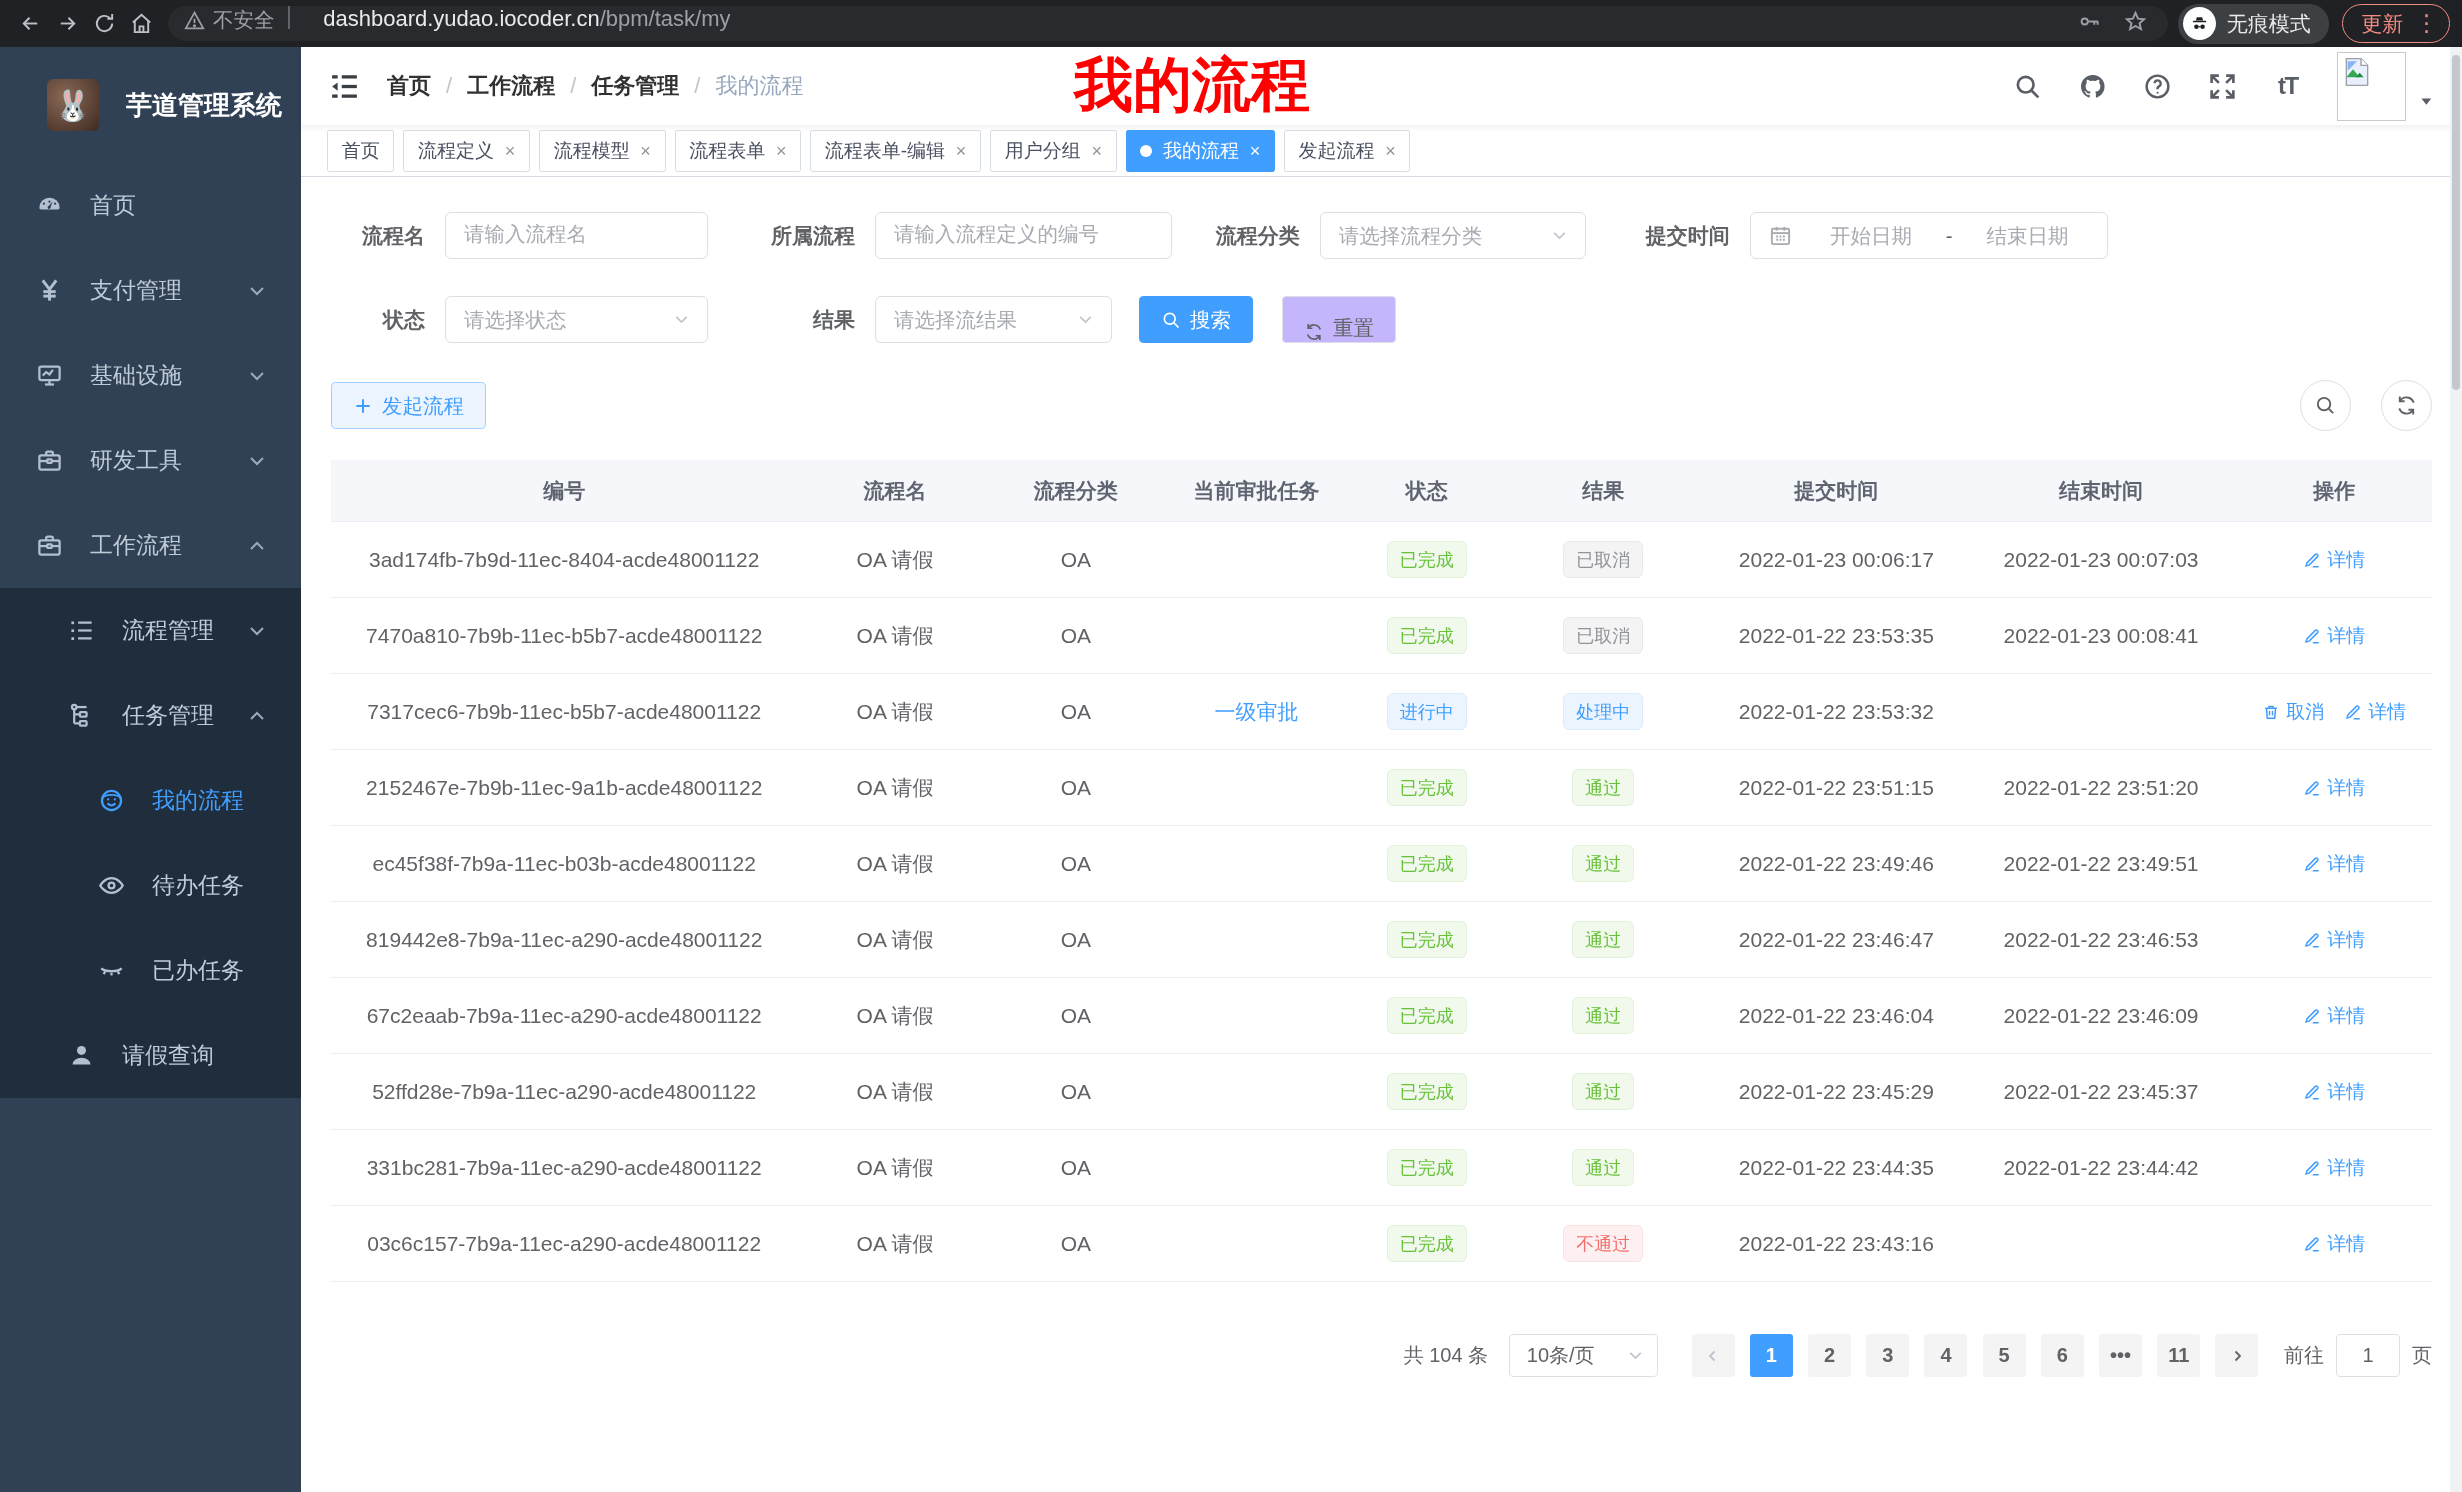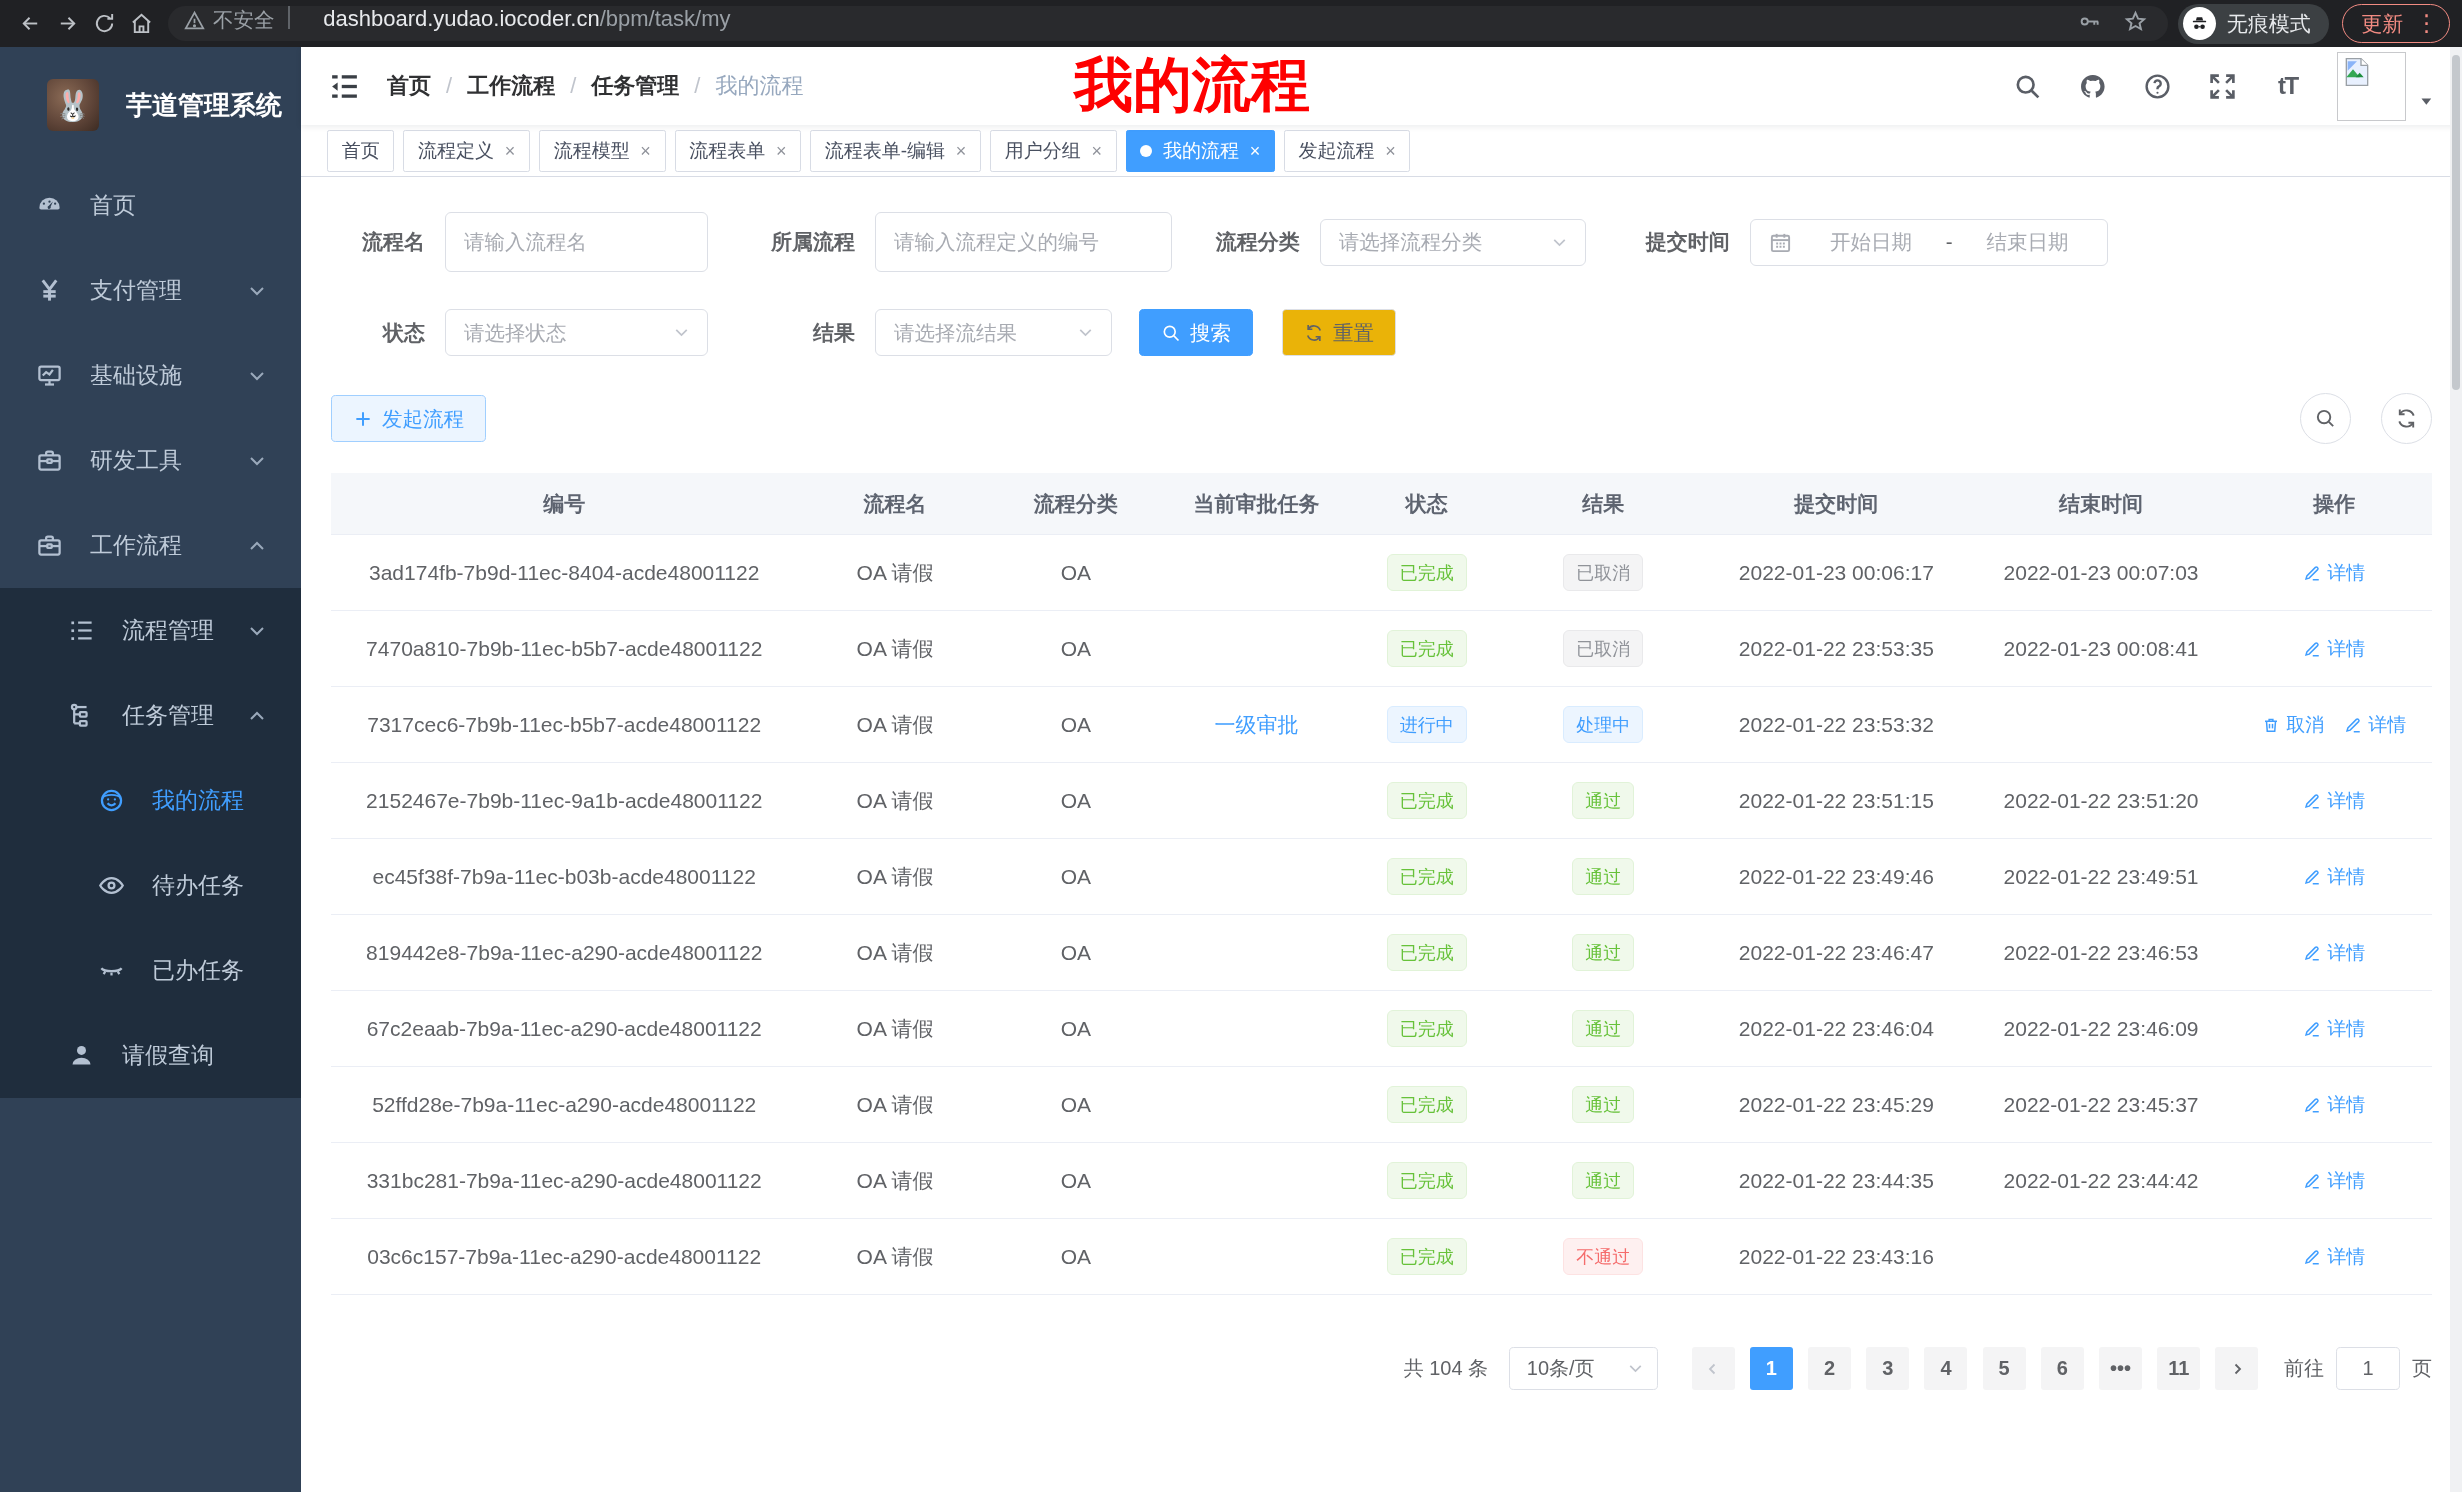--- a/index.html
+++ b/index.html
@@ -77,40 +77,40 @@
   .tag.active{background:#409eff;border-color:#409eff;color:#fff;}
   .tag.active .tag-dot{display:block;}
   .tag-close{font-size:18px;color:#90939b;line-height:1;}
   .tag.active .tag-close{color:#fff;}
 
   
   .content{flex:1;padding:35px 30px 0;overflow:hidden;}
   .filter-row{display:flex;align-items:center;margin-bottom:37px;}
   .fi{display:flex;align-items:center;}
   .f-label{font-weight:700;color:#606266;font-size:21px;text-align:right;padding-right:20px;flex:none;}
-  .inp{height:60px;border:1.5px solid #dcdfe6;border-radius:6px;padding:0 18px;font-size:20.5px;color:#606266;outline:none;
-       font-family:Liberation Sans, sans-serif;background:#fff;box-sizing:border-box;}
+  .inp{height:47px;border:1.5px solid #dcdfe6;border-radius:6px;padding:0 18px;font-size:20.5px;color:#606266;outline:none;
+       font-family:Liberation Mono, monospace;background:#fff;box-sizing:border-box;}
   .inp::placeholder{color:#a8abb2;}
   .sel{height:47px;border:1.5px solid #dcdfe6;border-radius:6px;background:#fff;display:flex;align-items:center;
        padding:0 15px 0 18px;box-sizing:border-box;}
   .sel .ph{flex:1;font-size:20.5px;color:#a8abb2;white-space:nowrap;overflow:hidden;}
   .sel-caret{color:#c0c4cc;width:21px;height:21px;flex:none;}
   .sel-caret svg{width:21px;height:21px;}
   .daterange{height:47px;border:1.5px solid #dcdfe6;border-radius:6px;background:#fff;display:flex;align-items:center;
              padding:0 18px;box-sizing:border-box;gap:6px;}
   .dr-ic{width:23px;height:23px;color:#a8abb2;flex:none;margin-right:12px;}
   .dr-ic svg{width:23px;height:23px;}
   .dr-ph{font-size:20.5px;color:#a8abb2;flex:1;text-align:center;white-space:nowrap;}
   .dr-sep{font-size:20.5px;color:#606266;padding:0 7.6px;}
 
   .btn{height:47px;border-radius:4.6px;font-size:20.5px;display:flex;align-items:center;gap:9px;padding:0 21px;
        cursor:pointer;box-sizing:border-box;white-space:nowrap;}
   .btn svg{width:20px;height:20px;}
   .btn-primary{background:#409eff;border:1.5px solid #409eff;color:#fff;}
-  .btn-plain{background:#eab308;border:1.5px solid #dcdfe6;color:#606266;}
+  .btn-plain{background:#c4b5fd;border:1.5px solid #dcdfe6;color:#606266;align-items:flex-end;}
   .btn-create{background:#ecf5ff;border:1.5px solid #a0cfff;color:#409eff;}
 
   .toolbar{display:flex;align-items:center;justify-content:space-between;margin-bottom:29px;}
   .circles{display:flex;gap:30px;align-items:center;}
   .circle-btn{width:49px;height:49px;border:1.5px solid #dcdfe6;border-radius:50%;background:#fff;color:#606266;
               display:flex;align-items:center;justify-content:center;cursor:pointer;}
   .circle-btn svg{width:23px;height:23px;}
 
   
   .tbl{width:100%;}

